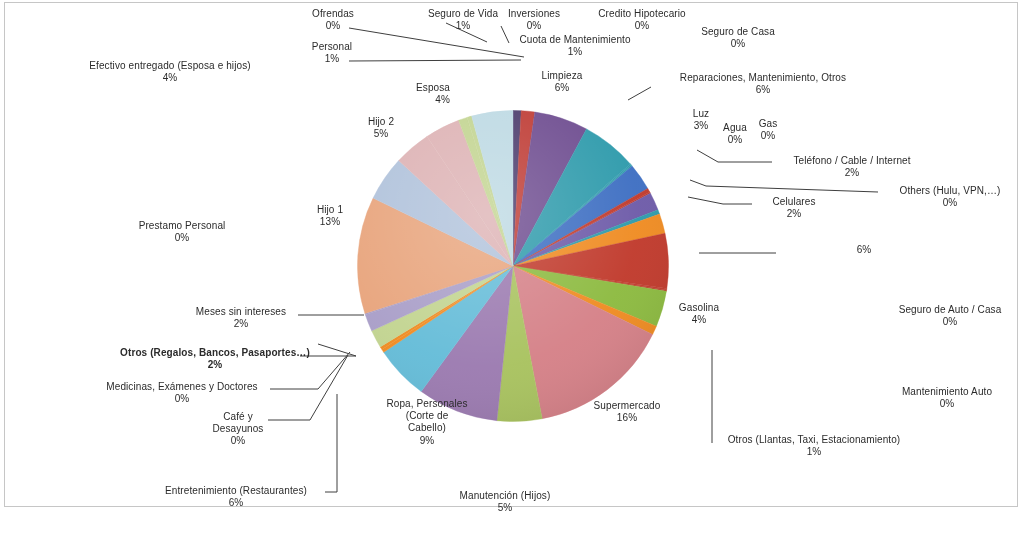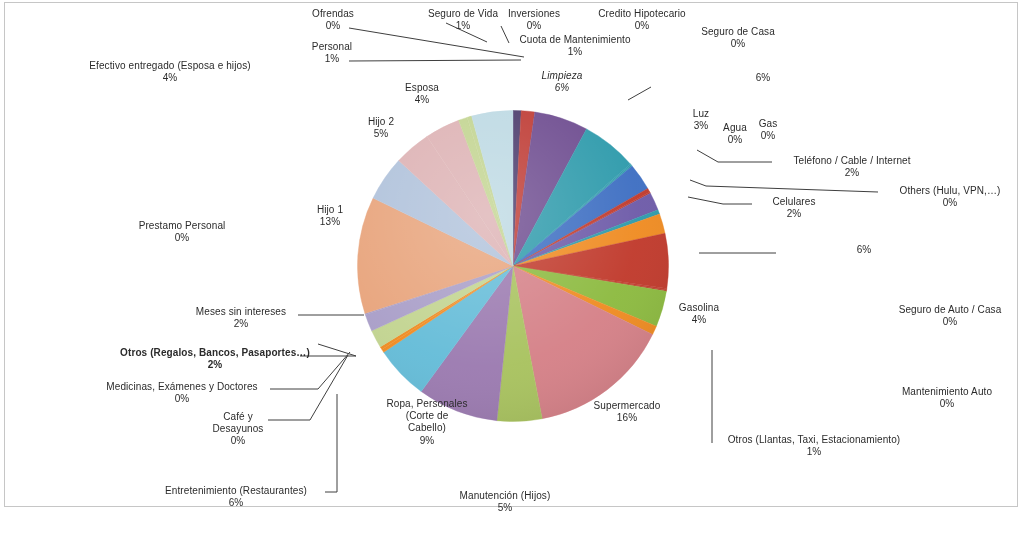--- a/index.html
+++ b/index.html
@@ -116,30 +116,31 @@
   <div class="dlabel" style="left:499px;top:34px;width:152px;">
     <span class="nm">Cuota de Mantenimiento</span>
     <span class="pc">1%</span>
   </div>
 
   <div class="dlabel" style="left:78px;top:60px;width:184px;">
     <span class="nm">Efectivo entregado (Esposa e hijos)</span>
     <span class="pc">4%</span>
   </div>
 
-  <div class="dlabel" style="left:531px;top:70px;width:62px;font-style:italic;">
+  <div class="dlabel" style="left:531px;top:70px;width:62px;">
     <span class="nm">Limpieza</span>
     <span class="pc">6%</span>
   </div>
 
   <div class="dlabel" style="left:659px;top:72px;width:208px;">
-    <span class="pc">6%</span>
-  </div>
-
-  <div class="dlabel" style="left:394px;top:82px;width:56px;">
+    <span class="nm">Reparaciones, Mantenimiento, Otros</span>
+    <span class="pc">6%</span>
+  </div>
+
+  <div class="dlabel" style="left:394px;top:82px;width:56px;text-align:right;">
     <span class="nm">Esposa</span>
     <span class="pc">4%</span>
   </div>
 
   <div class="dlabel" style="left:355px;top:116px;width:52px;">
     <span class="nm">Hijo 2</span>
     <span class="pc">5%</span>
   </div>
 
   <div class="dlabel" style="left:685px;top:108px;width:32px;">

